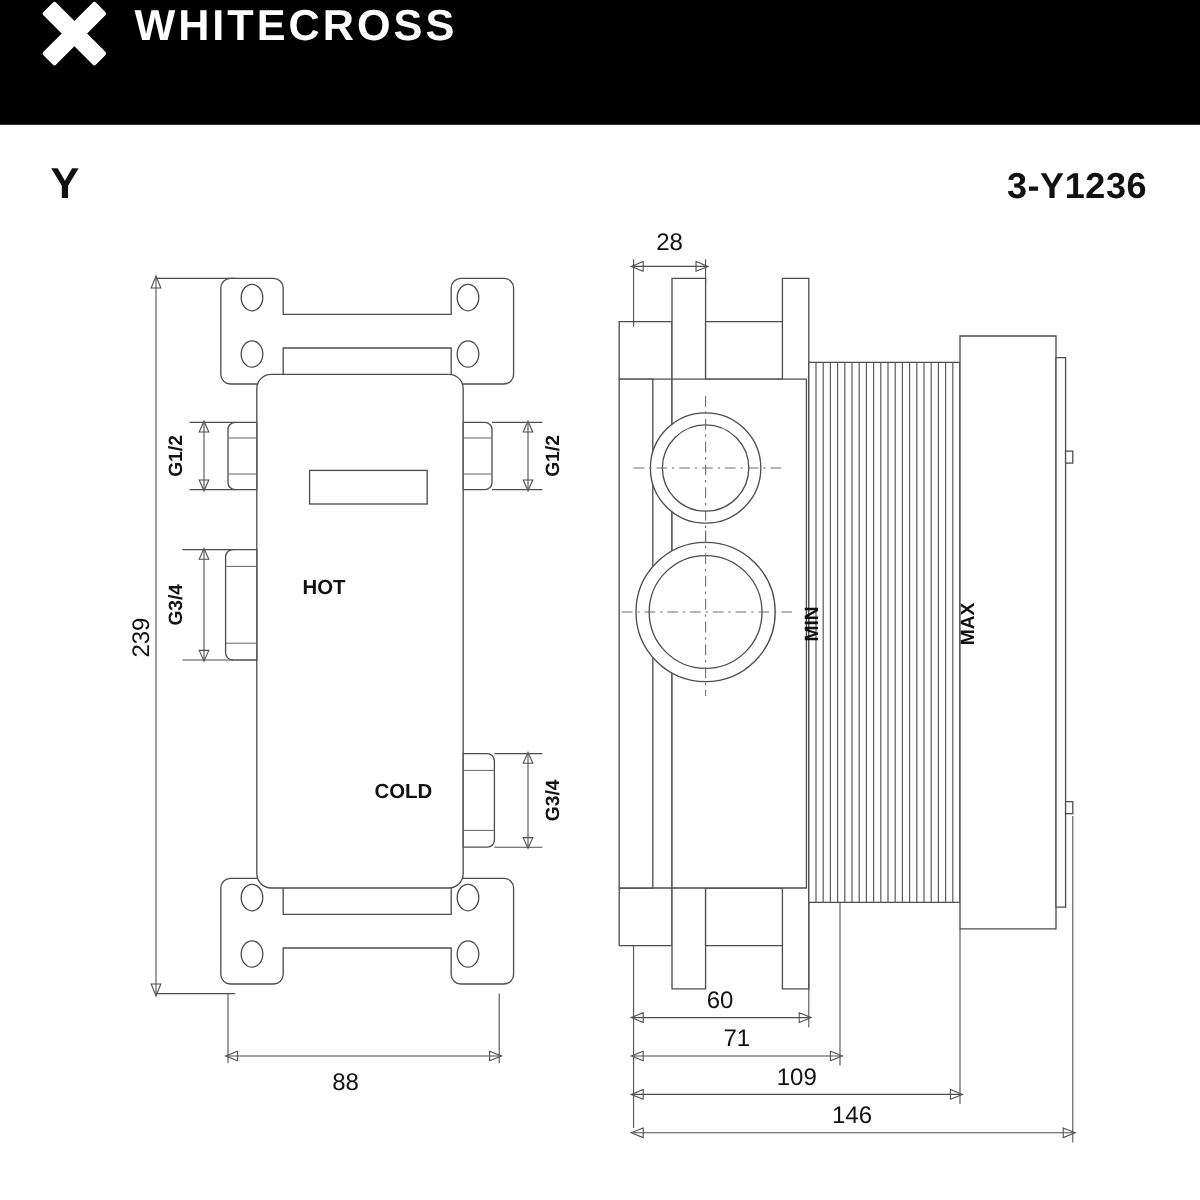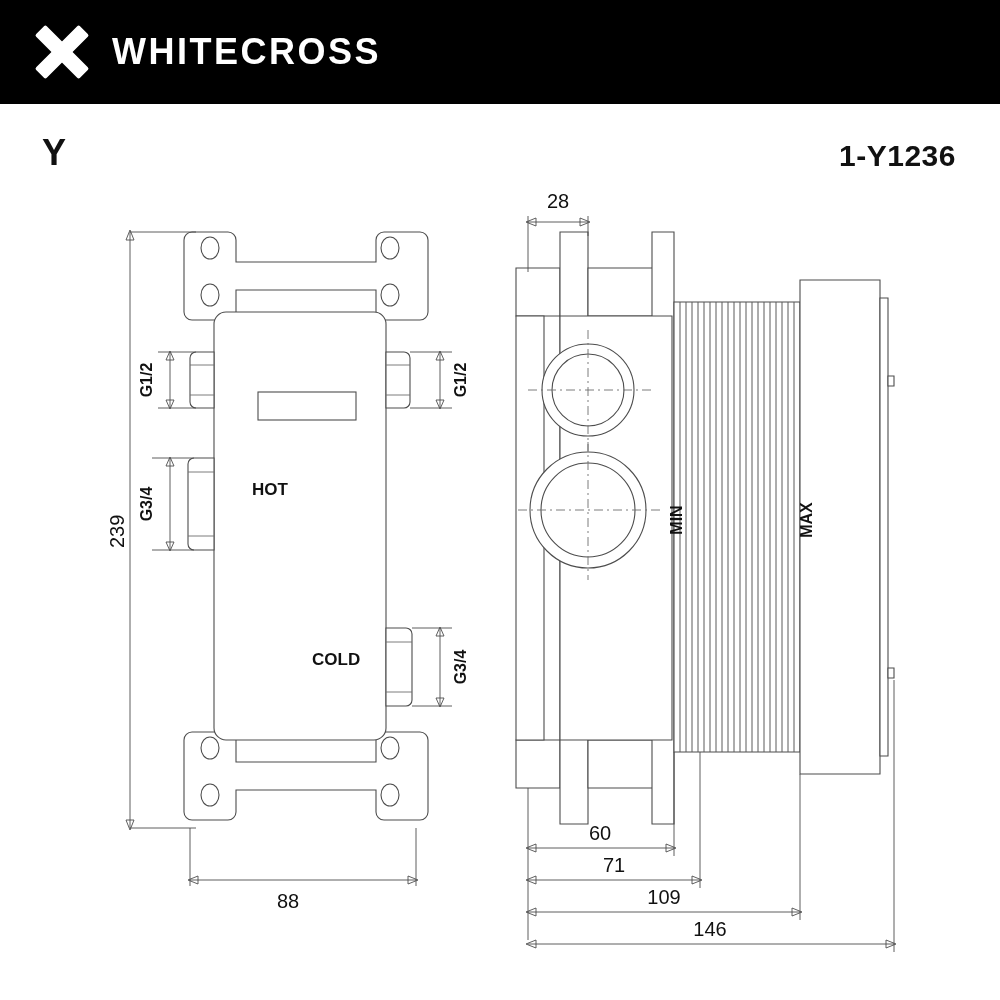--- a/index.html
+++ b/index.html
@@ -8,21 +8,21 @@
     background:#ffffff;
     font-family:"Liberation Sans", sans-serif;
     color:#1a1a1a;
     overflow:hidden;
     position:relative;
   }
   
   .header{
     position:absolute;left:0;top:0;width:1000px;height:104px;
     background:#000000;
-    display:flex;align-items:center;
+    display:flex;align-items:flex-start;
   }
   .logo-mark{
     margin-left:34px;width:56px;height:56px;position:relative;
     flex:0 0 auto;
   }
   .logo-mark .bar{
     position:absolute;left:50%;top:50%;width:62px;height:15px;
     background:#ffffff;border-radius:2px;
   }
   .logo-mark .bar.b1{transform:translate(-50%,-50%) rotate(45deg);}
@@ -58,21 +58,21 @@
 
 <div class="header">
   <div class="logo-mark">
     <span class="bar b1"></span>
     <span class="bar b2"></span>
   </div>
   <div class="logo-text">WHITECROSS</div>
 </div>
 
 <div class="series">Y</div>
-<div class="code">1-Y1236</div>
+<div class="code">3-Y1236</div>
 
 <svg class="drawing" viewBox="0 0 1000 820">
 
   <g>
 
     <path class="ln" d="M190 50 h228 v580 h-228 z" transform="translate(0,0)" fill="none" style="display:none"></path>
 
     <path class="ln fillw" d="M192 52 h36 a8 8 0 0 1 8 8 v22 h140 v-22 a8 8 0 0 1 8 -8 h36 a8 8 0 0 1 8 8 v72 a8 8 0 0 1 -8 8 h-36 a8 8 0 0 1 -8 -8 v-22 h-140 v22 a8 8 0 0 1 -8 8 h-36 a8 8 0 0 1 -8 -8 v-72 a8 8 0 0 1 8 -8 z"></path>
     <ellipse class="ln" cx="210" cy="68" rx="9" ry="11"></ellipse>
     <ellipse class="ln" cx="210" cy="115" rx="9" ry="11"></ellipse>

